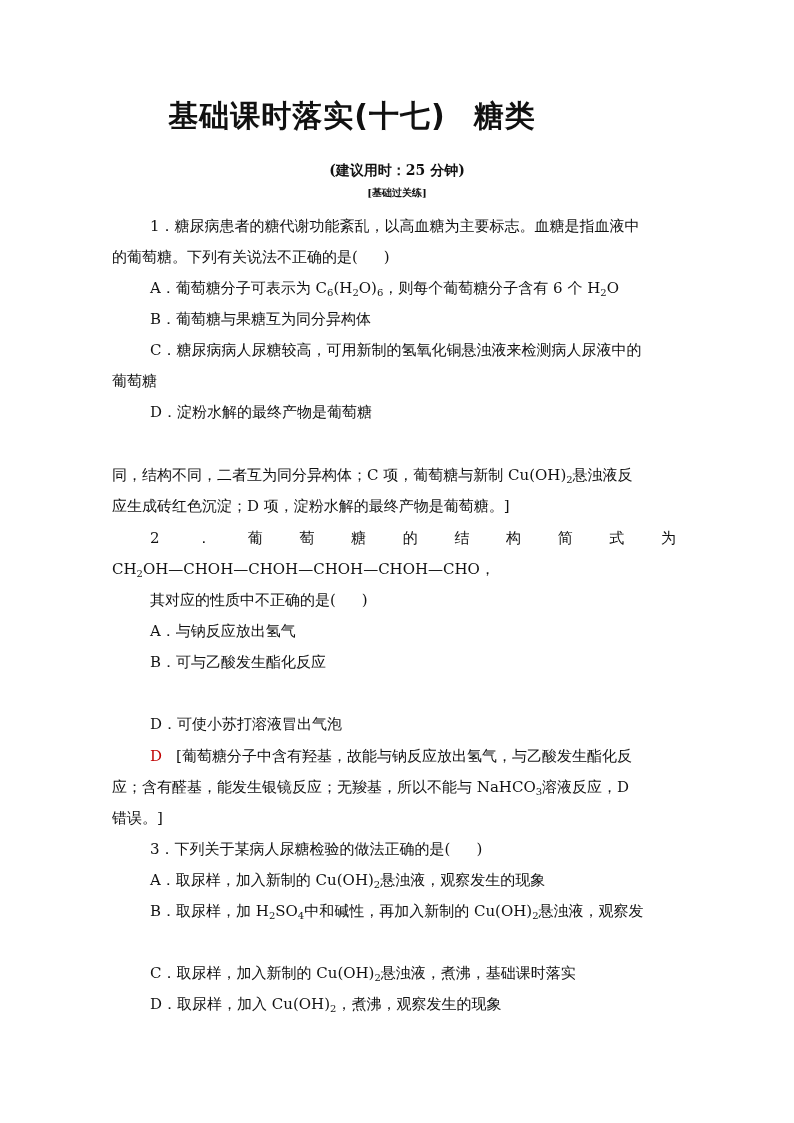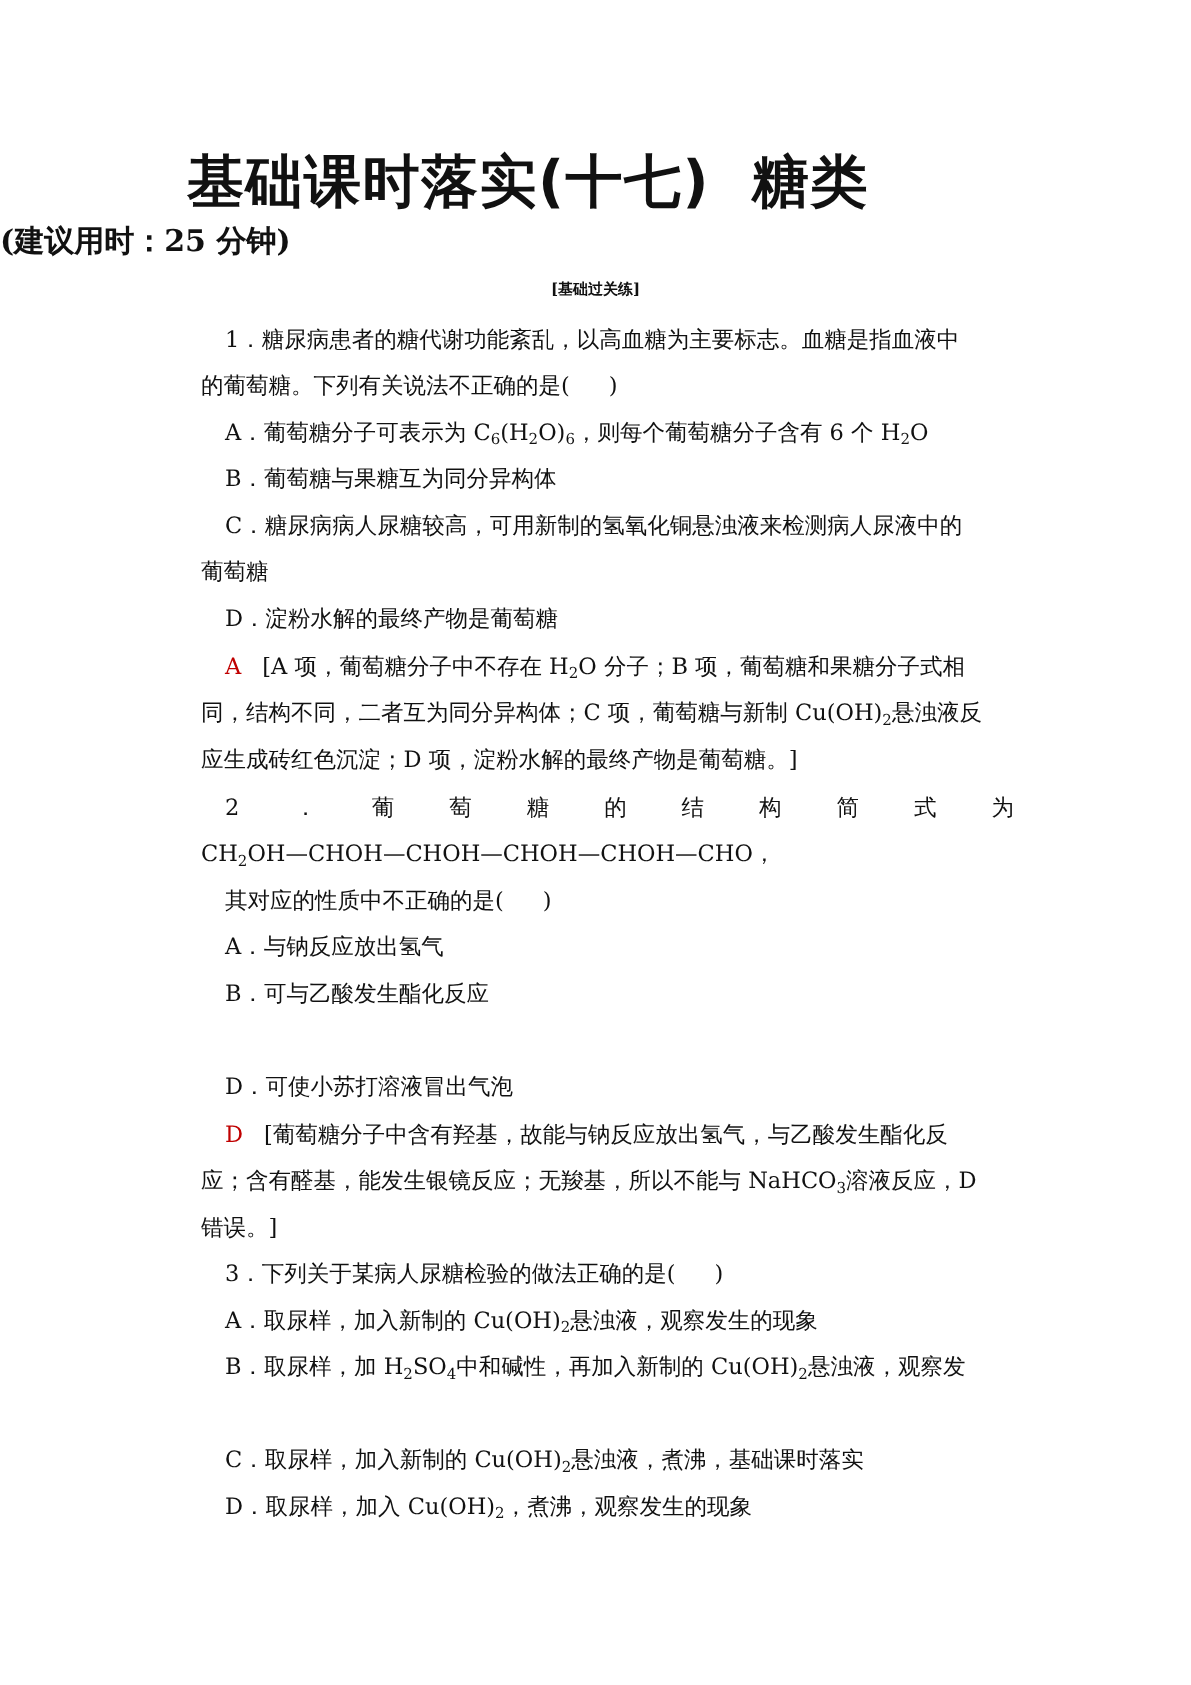--- a/index.html
+++ b/index.html
@@ -1,27 +1,27 @@
 <!DOCTYPE html>
 <html><head>
 <meta charset="utf-8">
 <style>
   html, body { margin: 0; padding: 0; background: #ffffff; }
   body { width: 794px; height: 1123px; position: relative; overflow: hidden;
          font-family: "DejaVu Serif", "Liberation Serif", serif; color: #111; }
   .page { position: absolute; left: 0; top: 0; width: 794px; height: 1123px; }
   .title { position: absolute; top: 96px; left: 0; width: 704px; text-align: center;
            font-family: "DejaVu Sans", "Liberation Sans", sans-serif; font-weight: bold;
-           font-size: 38px; letter-spacing: 1px; color: #111; }
+           font-size: 30px; letter-spacing: 1px; color: #111; }
   .title .gap { display: inline-block; width: 28px; }
-  .subtitle { position: absolute; top: 147px; left: 0; width: 794px; text-align: left;
-              font-size: 20px; font-weight: bold; }
+  .subtitle { position: absolute; top: 162px; left: 0; width: 794px; text-align: center;
+              font-size: 14px; font-weight: bold; }
   .section { position: absolute; top: 186px; left: 0; width: 794px; text-align: center;
              font-size: 10px; font-weight: bold; }
-  .line { position: absolute; left: 134px; width: 556px; font-size: 15px; line-height: 20px;
+  .line { position: absolute; left: 112px; width: 556px; font-size: 15px; line-height: 20px;
           white-space: nowrap; }
   .ind { left: 150px; width: 526px; }
   .justify { display: flex; justify-content: space-between; }
   .ans { color: #c00000; font-weight: normal; margin-right: 14px; }
   sub { font-size: 10px; vertical-align: -3px; line-height: 0; }
   .bl { display: inline-block; width: 26px; }
 </style>
 </head>
 <body>
 
@@ -44,23 +44,20 @@
   </div>
   <div class="line ind" style="top:309px">
     <span>B．</span><span>葡萄糖与果糖互为同分异构体</span>
   </div>
   <div class="line ind" style="top:340px">
     <span>C．</span><span>糖尿病病人尿糖较高，可用新制的氢氧化铜悬浊液来检测病人尿液中的</span>
   </div>
   <div class="line" style="top:371px">葡萄糖</div>
   <div class="line ind" style="top:402px">
     <span>D．</span><span>淀粉水解的最终产物是葡萄糖</span>
-  </div>
-  <div class="line ind" style="top:434px">
-    <span class="ans">A</span><span>[A 项，葡萄糖分子中不存在 H</span><sub>2</sub><span>O 分子；B 项，葡萄糖和果糖分子式相</span>
   </div>
   <div class="line" style="top:465px">
     <span>同，结构不同，二者互为同分异构体；C 项，葡萄糖与新制 Cu(OH)</span><sub>2</sub><span>悬浊液反</span>
   </div>
   <div class="line" style="top:496px">应生成砖红色沉淀；D 项，淀粉水解的最终产物是葡萄糖。]</div>
 
   <div class="line ind justify" style="top:528px">
     <span>2</span>
     <span>．</span>
     <span>葡</span>

